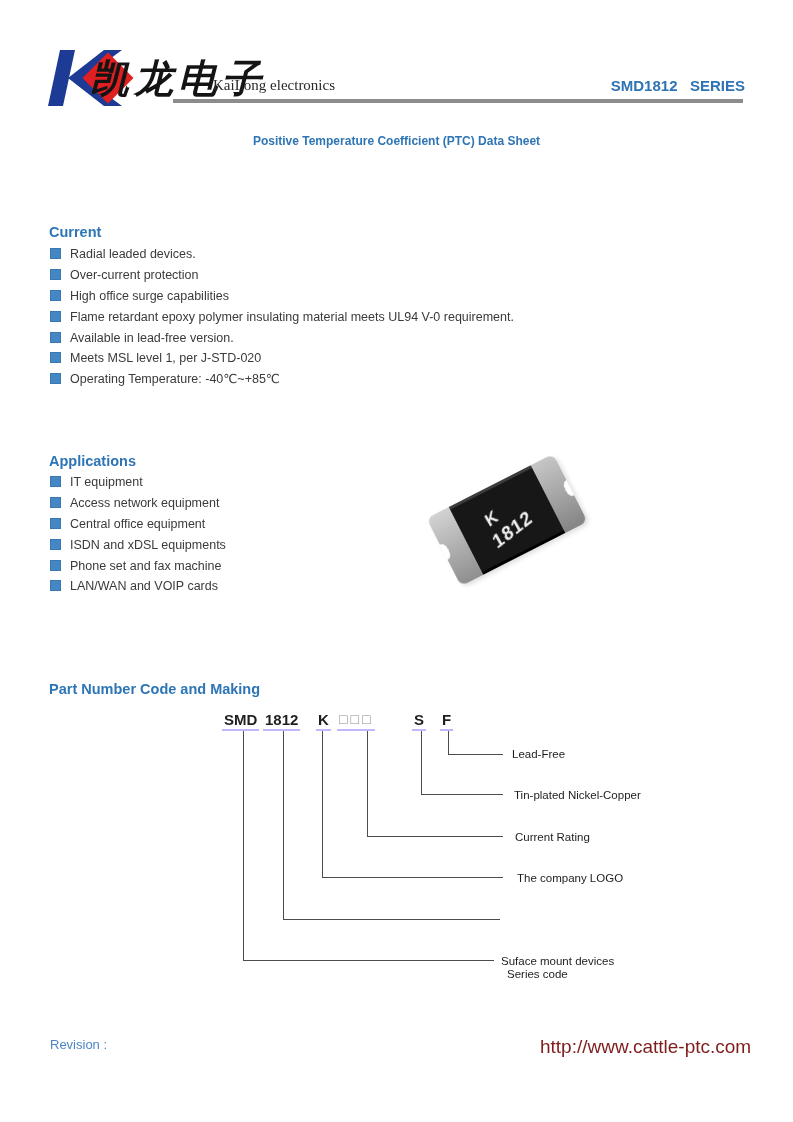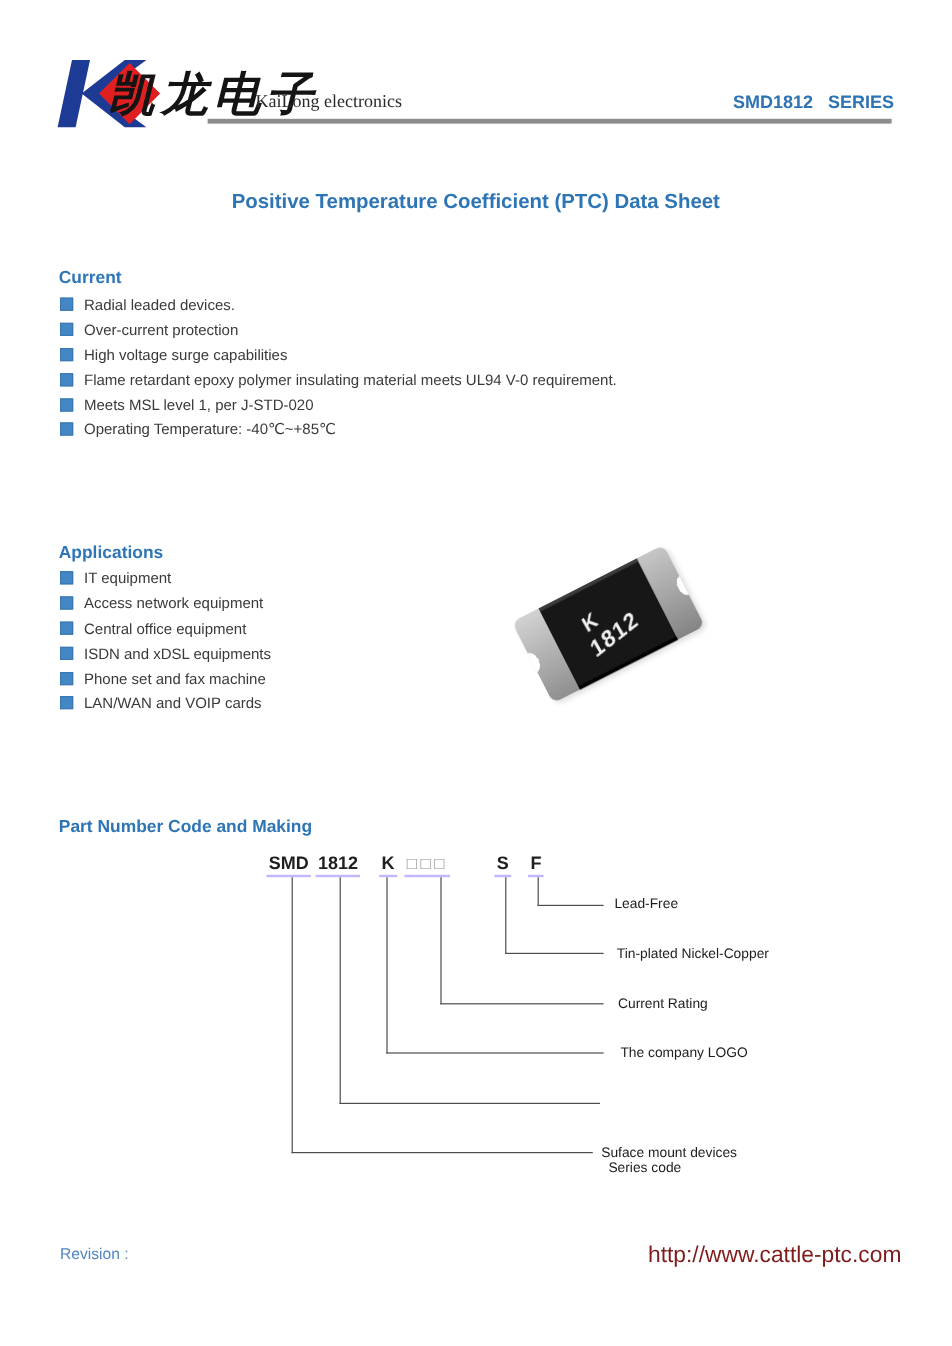--- a/index.html
+++ b/index.html
@@ -24,22 +24,22 @@
   .series-title {
     position:absolute; left:555px; top:77px; width:190px; text-align:right;
     font-size:15px; font-weight:bold; color:#2e74b5; white-space:pre;
   }
   .header-rule {
     position:absolute; left:173px; top:99px; width:570px; height:4px; background:#8c8c8c;
   }
 
   
   .doc-title {
-    position:absolute; left:0; top:158px; width:793px; text-align:center;
-    font-size:17px; font-weight:bold; color:#2e75b6;
+    position:absolute; left:0; top:134px; width:793px; text-align:center;
+    font-size:12px; font-weight:bold; color:#2e75b6;
   }
 
   
   .sec-heading {
     position:absolute; left:49px; font-size:14.5px; font-weight:bold; color:#2e75b6;
   }
   .h-features { top:224px; }
   .h-applications { top:453px; }
   .h-pn { top:681px; }
 
@@ -151,25 +151,29 @@
     <li>
         <span class="bullet"></span>
         <span class="li-text">Radial leaded devices.</span>
       </li>
     <li>
         <span class="bullet"></span>
         <span class="li-text">Over-current protection</span>
       </li>
     <li>
         <span class="bullet"></span>
-        <span class="li-text">High voltage surge capabilities</span>
+        <span class="li-text">High office surge capabilities</span>
       </li>
     <li>
         <span class="bullet"></span>
         <span class="li-text">Flame retardant epoxy polymer insulating material meets UL94 V-0 requirement.</span>
+      </li>
+    <li>
+        <span class="bullet"></span>
+        <span class="li-text">Available in lead-free version.</span>
       </li>
     <li>
         <span class="bullet"></span>
         <span class="li-text">Meets MSL level 1, per J-STD-020</span>
       </li>
     <li>
         <span class="bullet"></span>
         <span class="li-text">Operating Temperature: -40℃~+85℃</span>
       </li>
   </ul>

